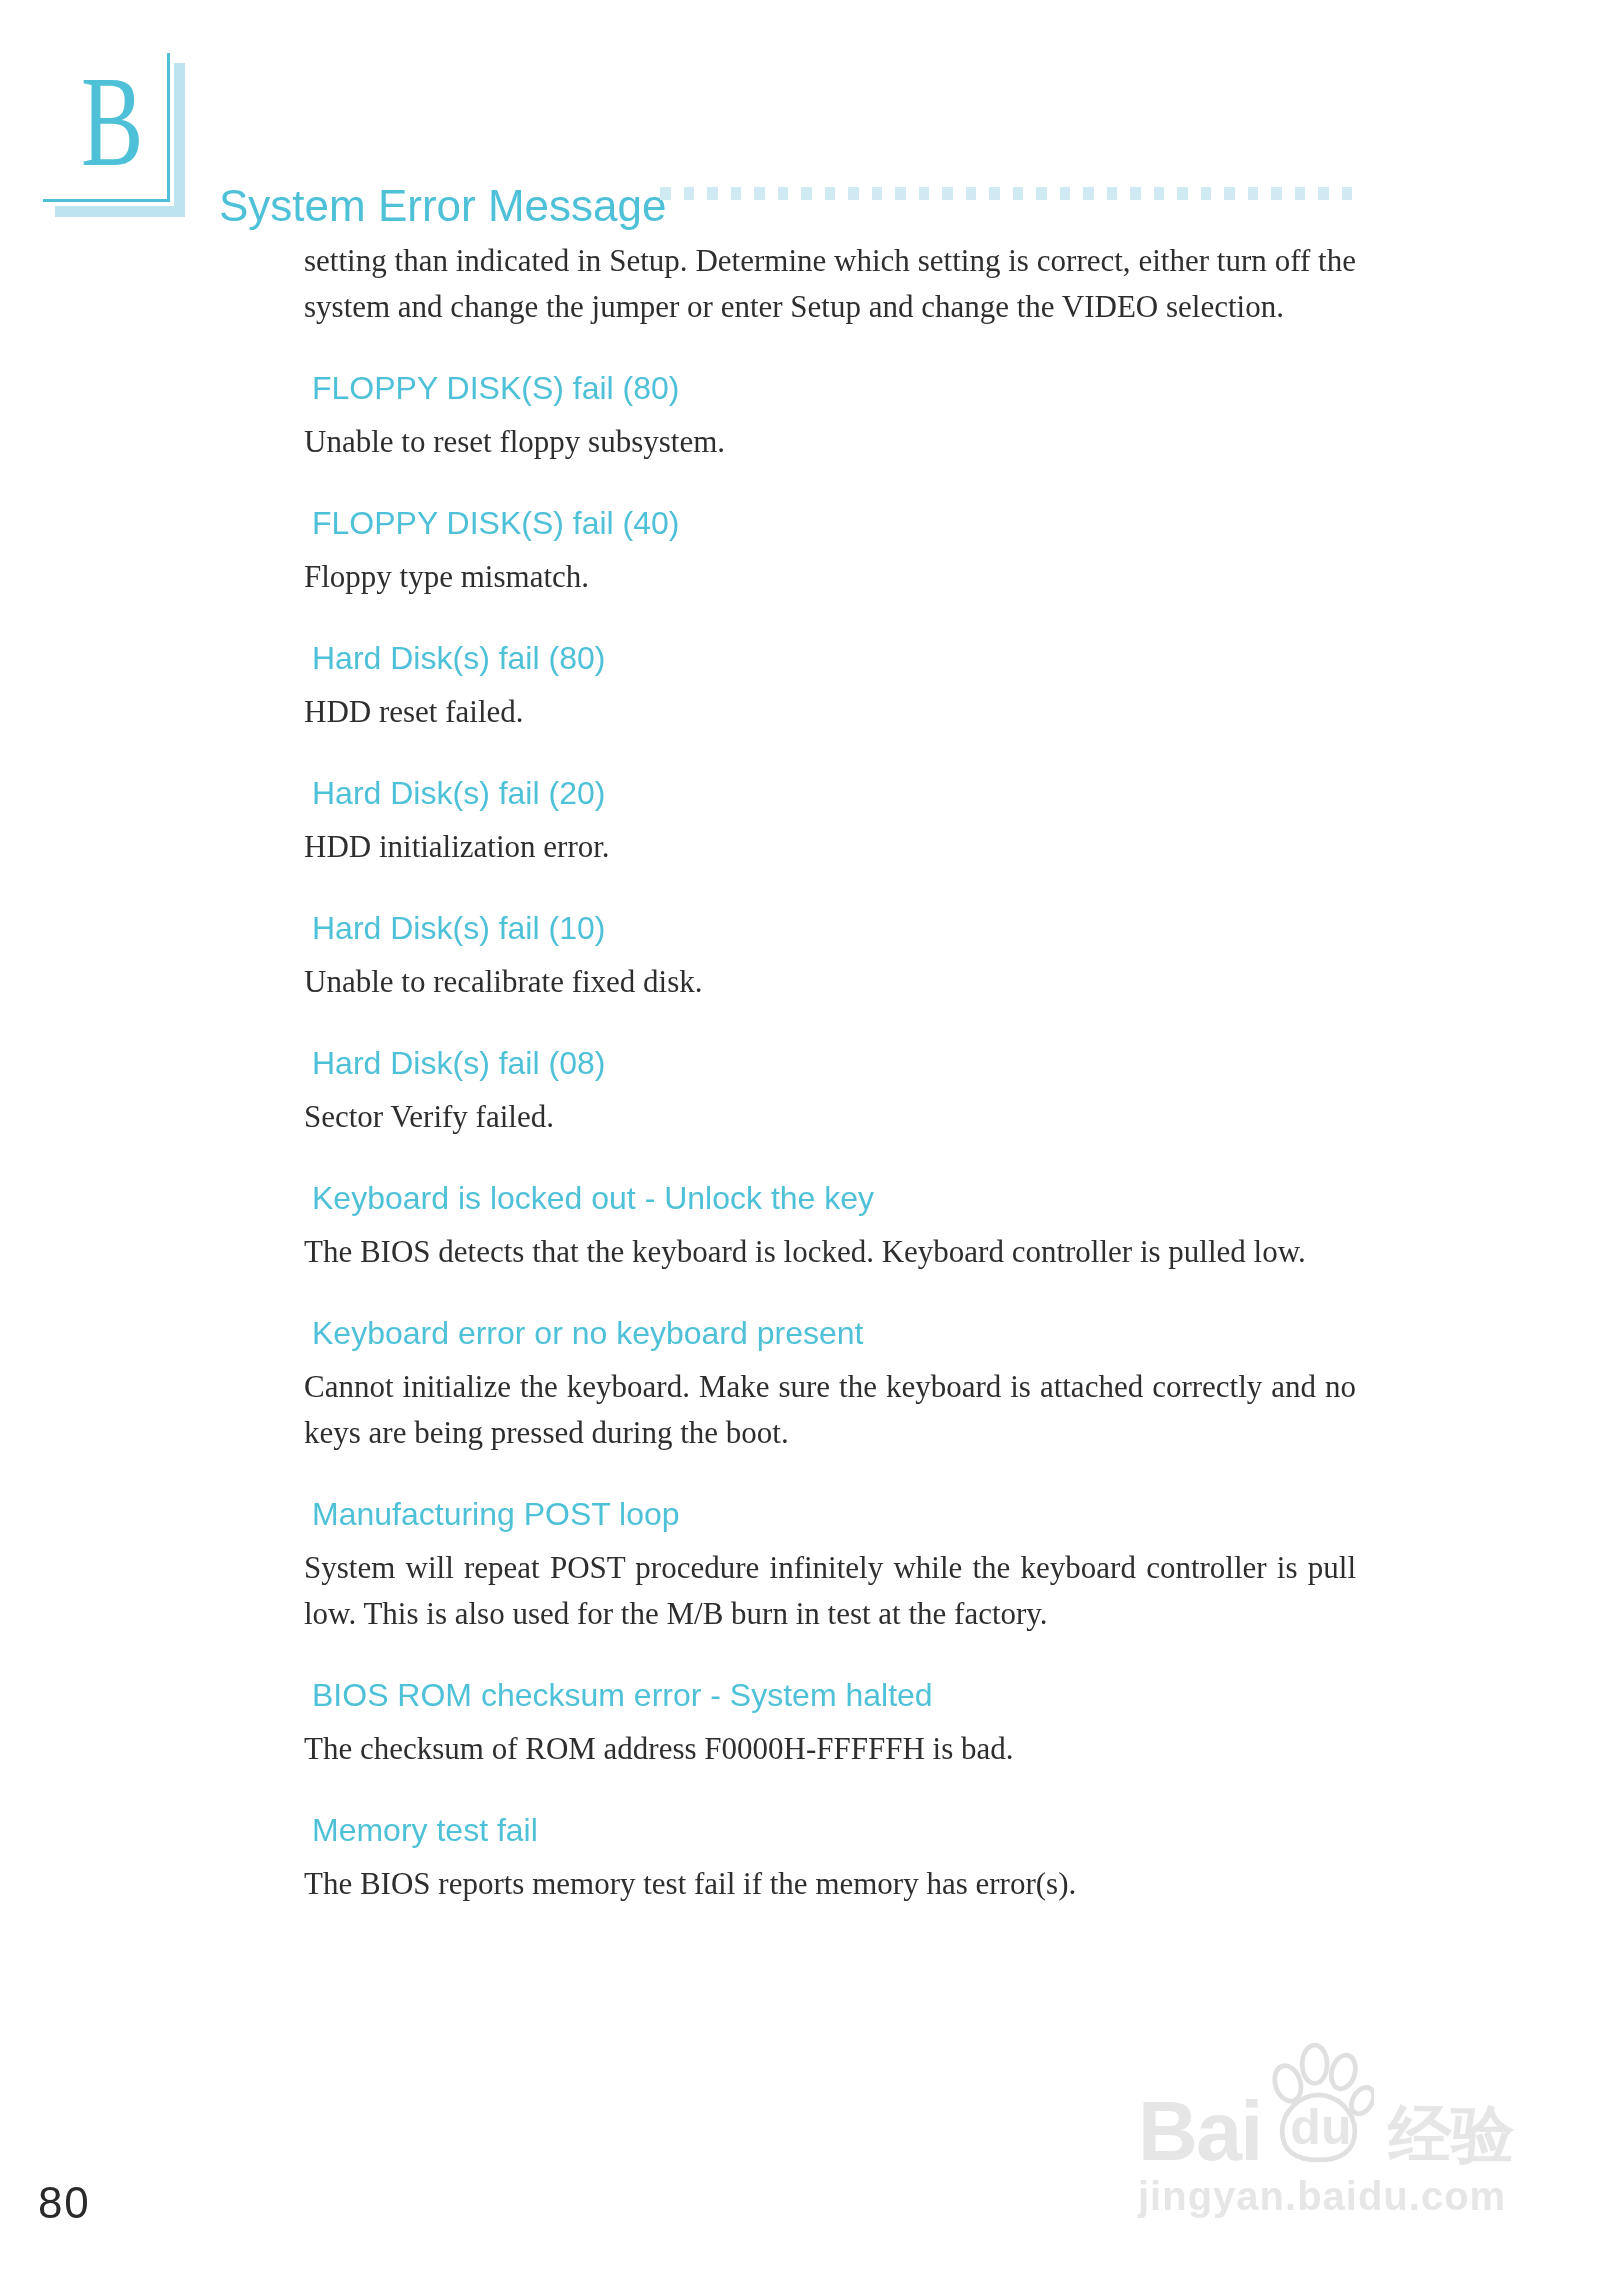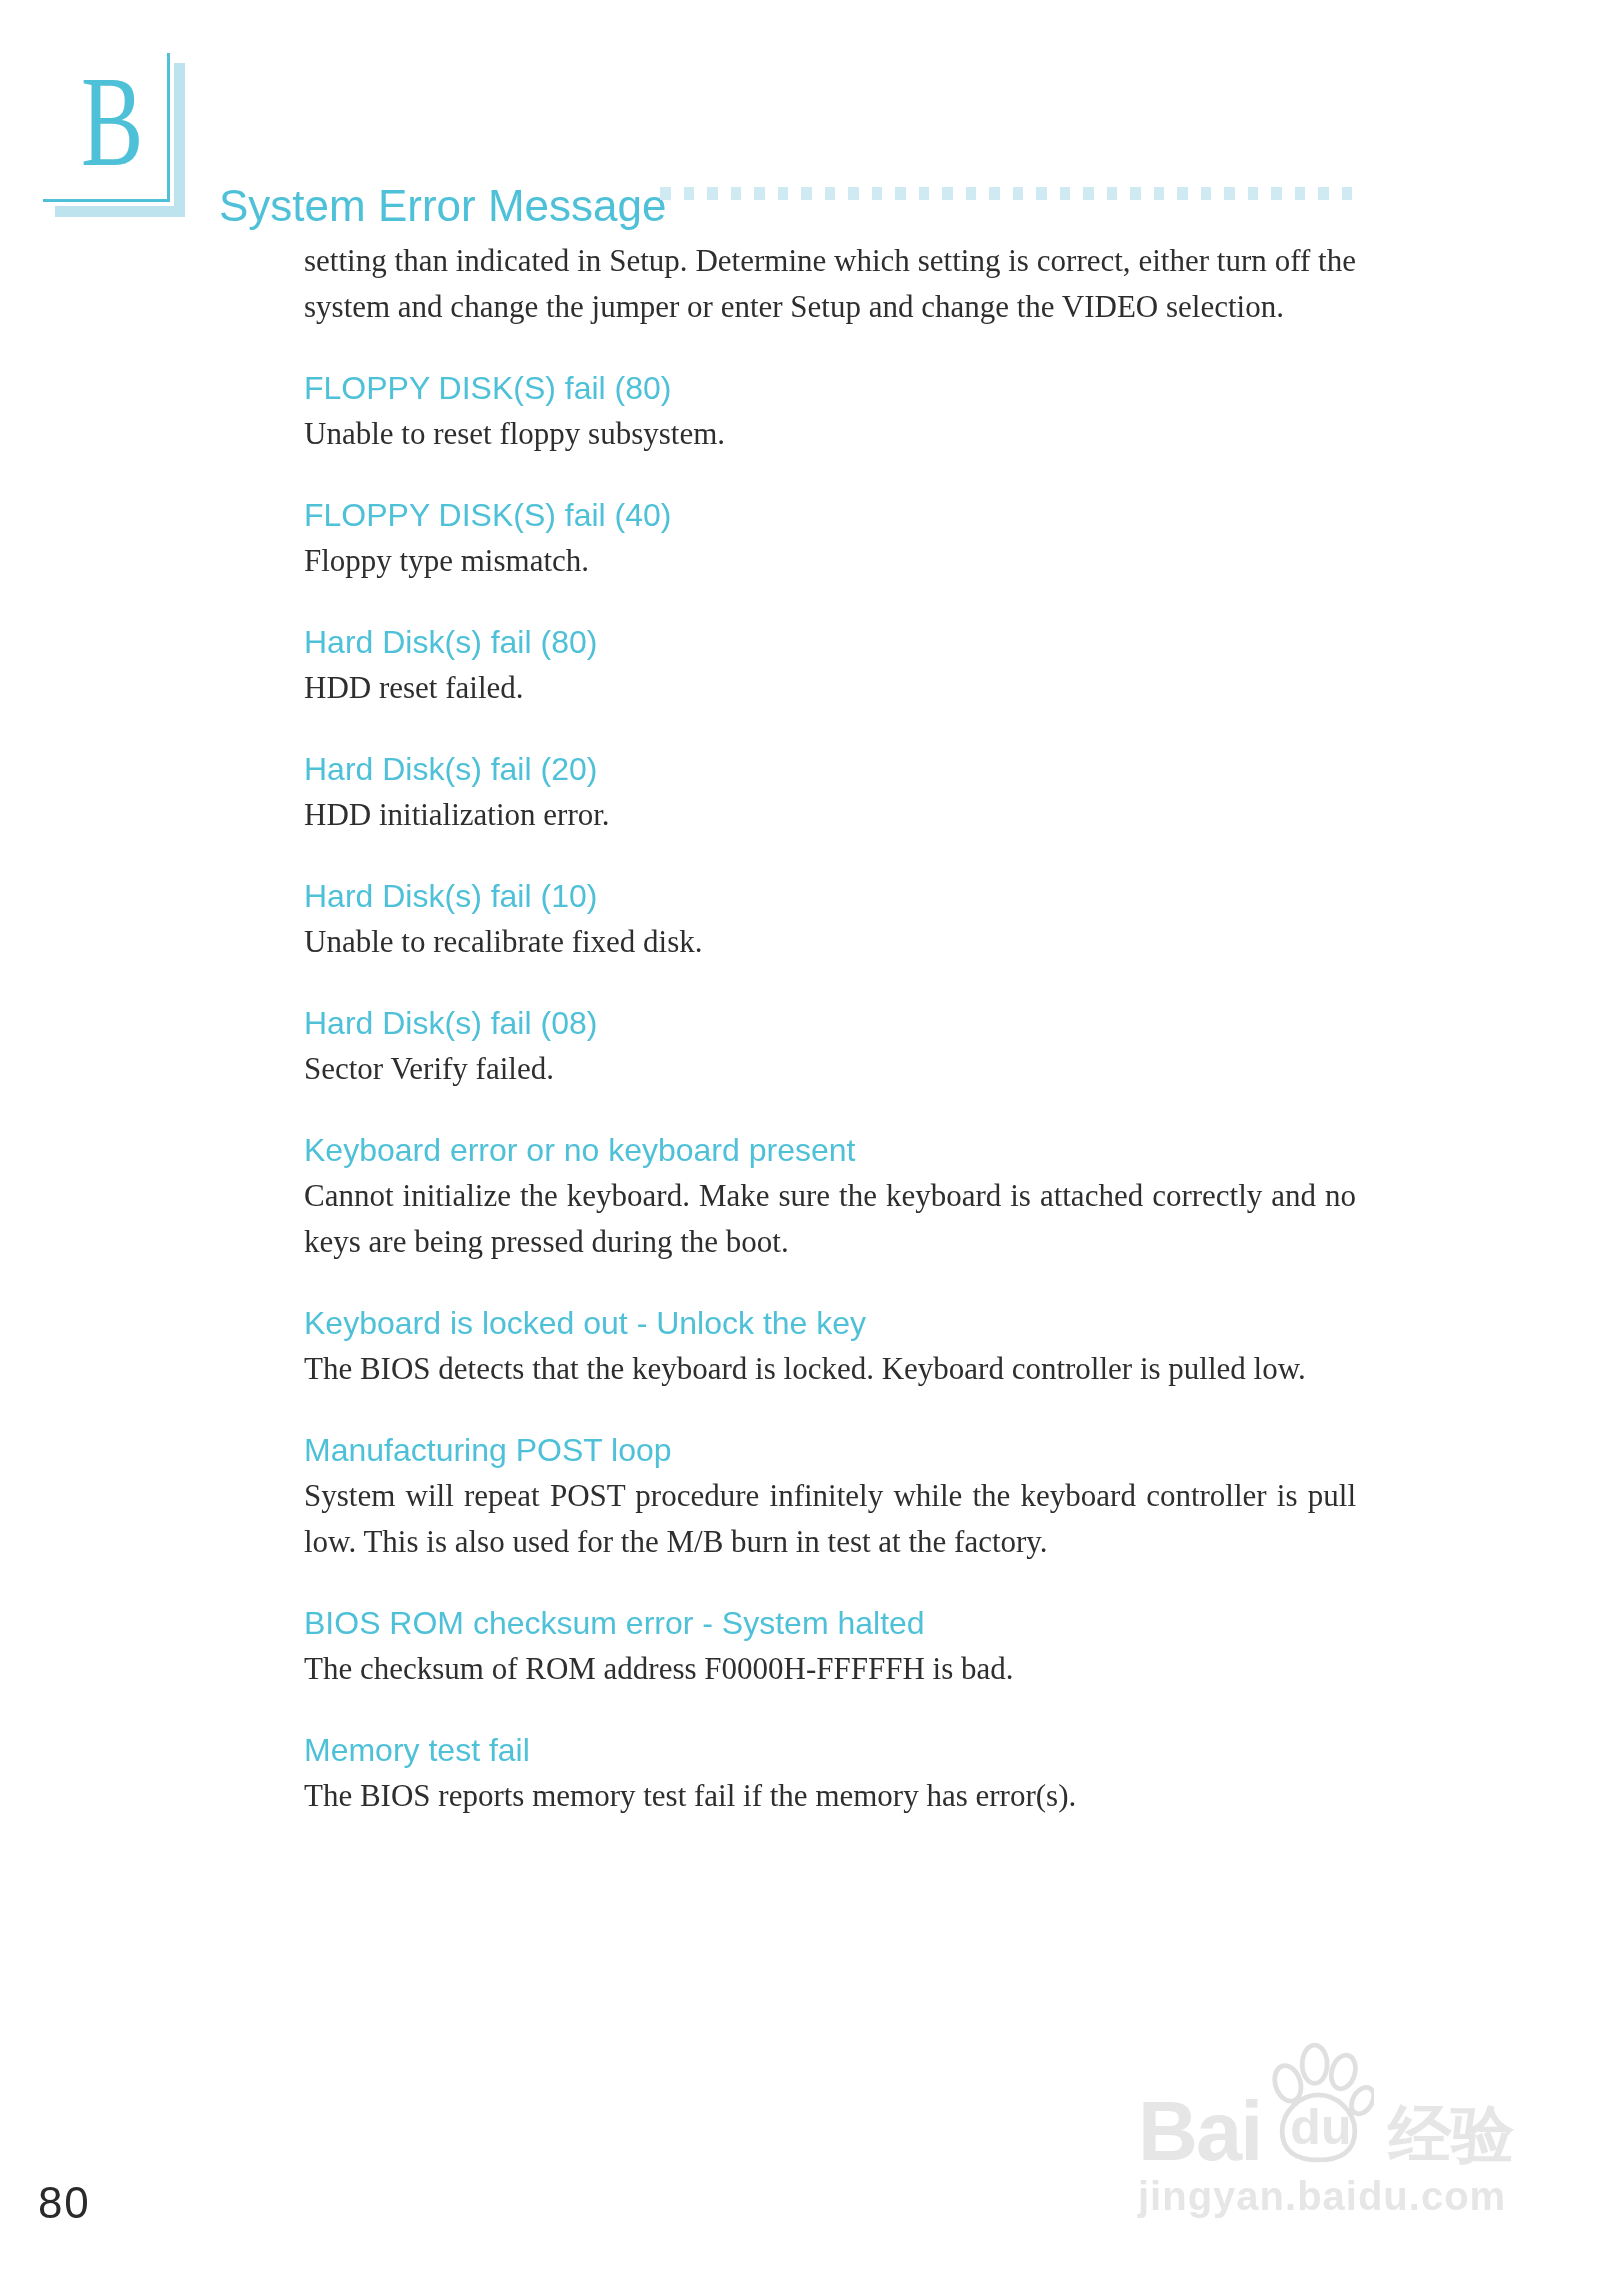--- a/index.html
+++ b/index.html
@@ -49,21 +49,21 @@
   
   .content{
     position:absolute;left:304px;top:238px;width:1052px;
     font-size:31px;line-height:46px;
     color:var(--body-text);
     font-weight:300;
   }
   .content p{margin:0;text-align:justify;text-align-last:left;font-family:Liberation Serif, serif;}
   .error-section{margin-top:35px;}
   .error-section h2{
-    margin:0;
+    margin:8px;
     font-size:32px;line-height:46px;
     font-weight:400;
     color:var(--accent);
   }
 
   
   .page-number{
     position:absolute;left:38px;top:2181px;
     font-size:44px;line-height:1;
     color:#2a2a2a;font-weight:300;letter-spacing:1.9px;
@@ -126,26 +126,26 @@
     </section>
     <section class="error-section">
       <h2>Hard Disk(s) fail (10)</h2>
       <p>Unable to recalibrate fixed disk.</p>
     </section>
     <section class="error-section">
       <h2>Hard Disk(s) fail (08)</h2>
       <p>Sector Verify failed.</p>
     </section>
     <section class="error-section">
+      <h2>Keyboard is locked out - Unlock the key</h2>
+      <p>The BIOS detects that the keyboard is locked. Keyboard controller is pulled low.</p>
+    </section>
+    <section class="error-section">
       <h2>Keyboard error or no keyboard present</h2>
       <p>Cannot initialize the keyboard. Make sure the keyboard is attached correctly and no keys are being pressed during the boot.</p>
-    </section>
-    <section class="error-section">
-      <h2>Keyboard is locked out - Unlock the key</h2>
-      <p>The BIOS detects that the keyboard is locked. Keyboard controller is pulled low.</p>
     </section>
     <section class="error-section">
       <h2>Manufacturing POST loop</h2>
       <p>System will repeat POST procedure infinitely while the keyboard controller is pull low. This is also used for the M/B burn in test at the factory.</p>
     </section>
     <section class="error-section">
       <h2>BIOS ROM checksum error - System halted</h2>
       <p>The checksum of ROM address F0000H-FFFFFH is bad.</p>
     </section>
     <section class="error-section">

